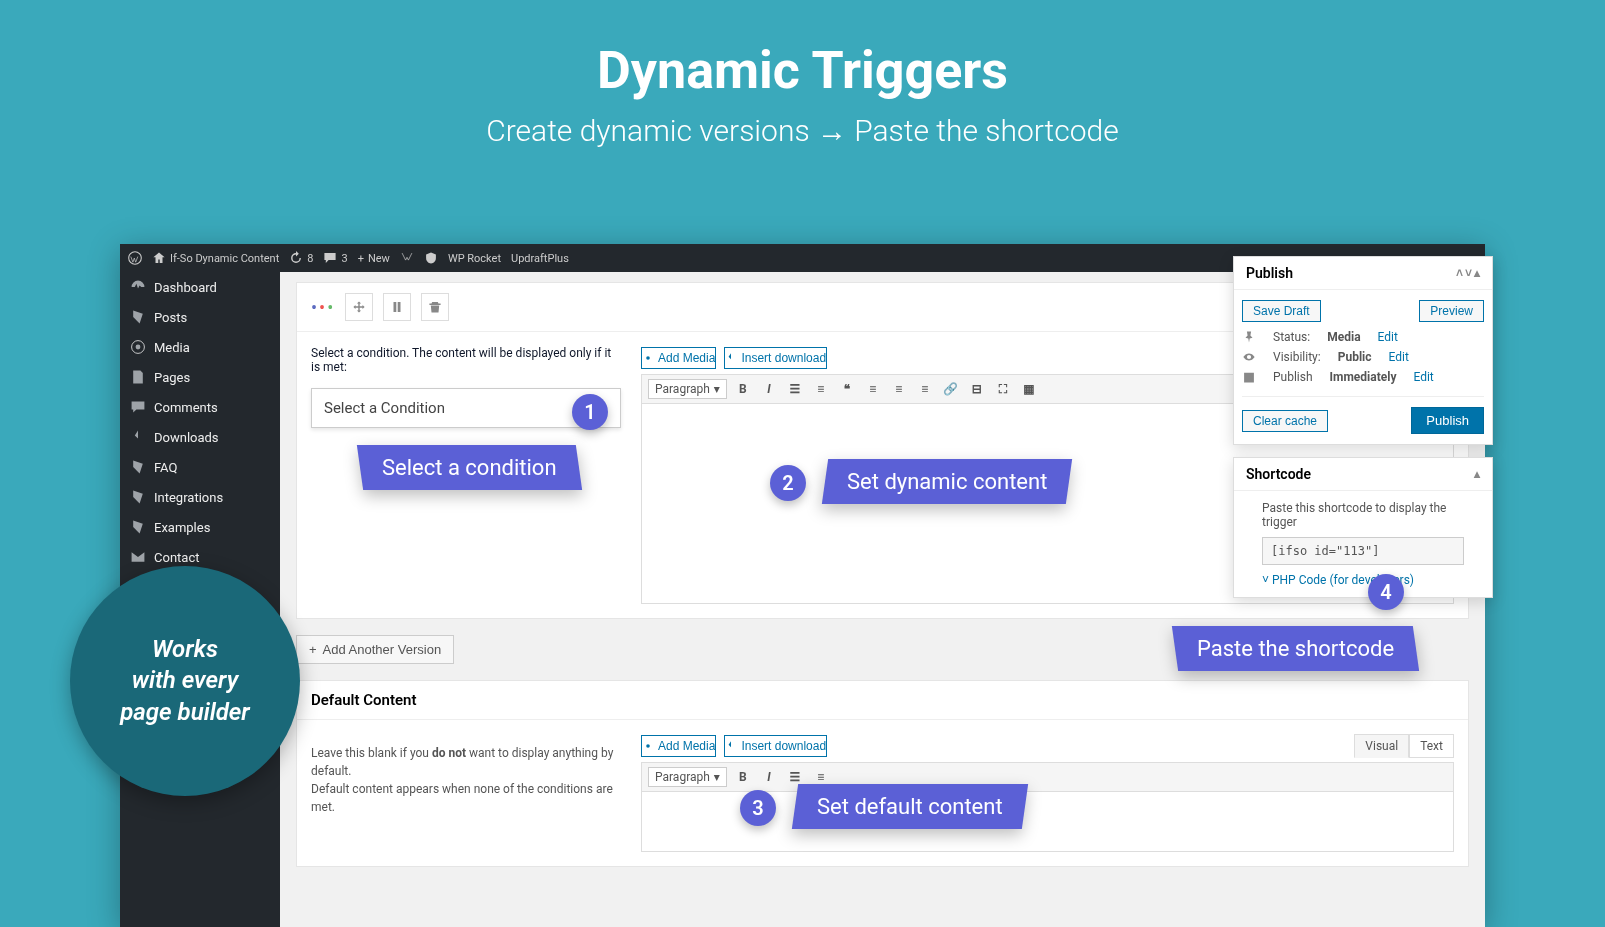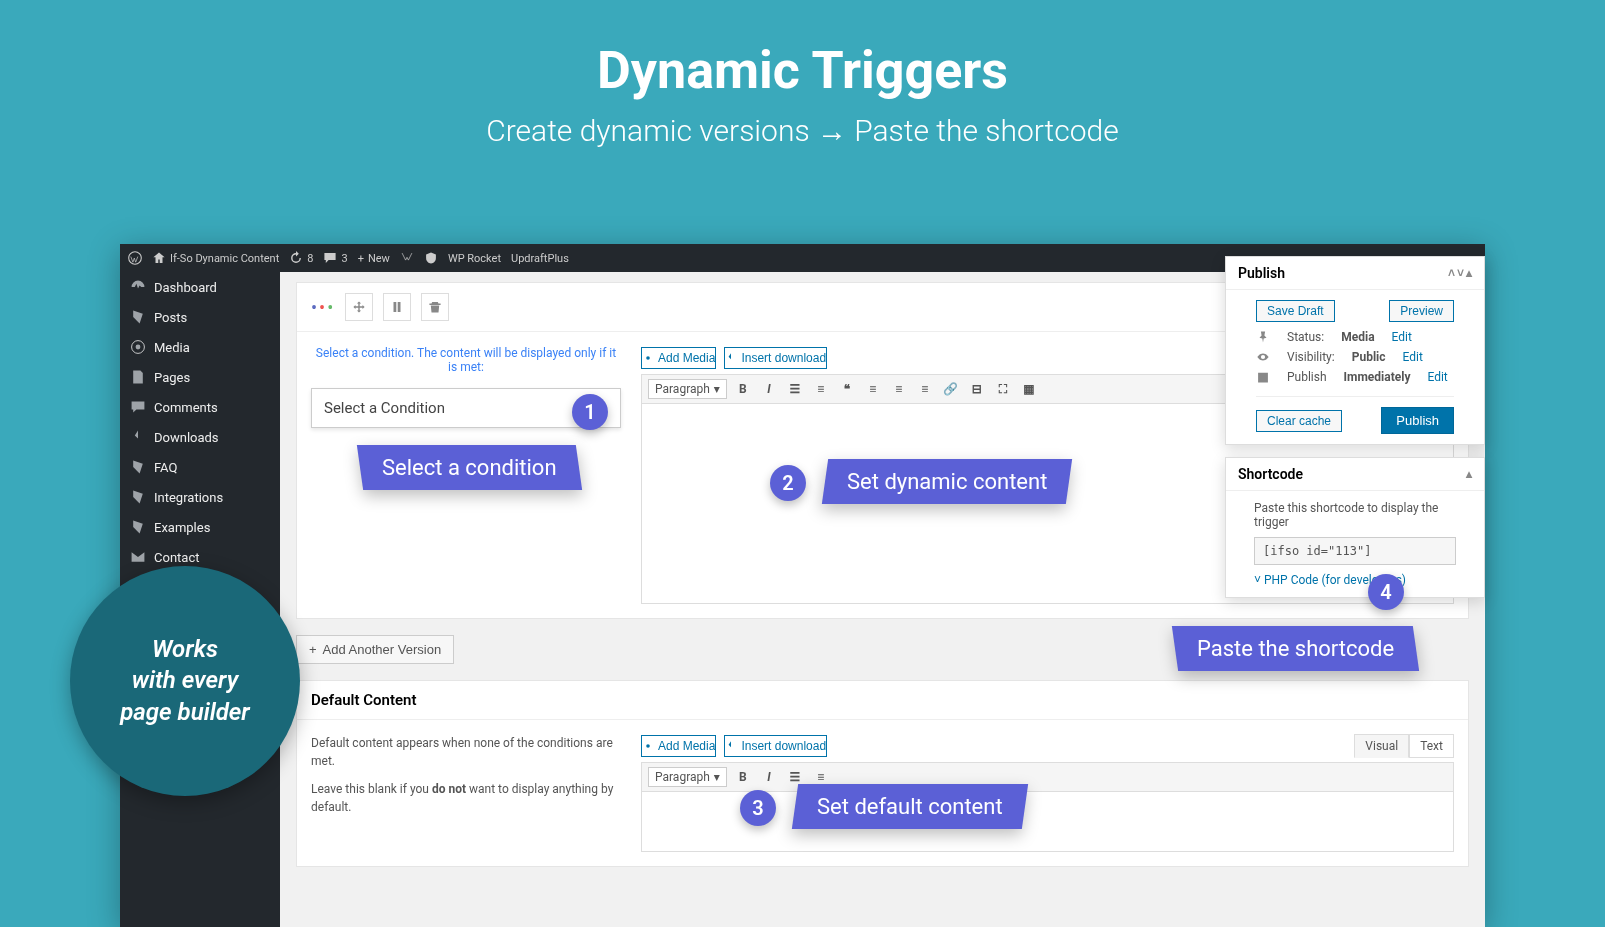--- a/index.html
+++ b/index.html
@@ -88,21 +88,21 @@
 .card-action-btn {
   width: 28px; height: 28px;
   border: 1px solid #ddd;
   background: #fff;
   display: flex; align-items: center; justify-content: center;
   cursor: pointer;
 }
 .card-action-btn svg { width: 14px; height: 14px; fill: #888; }
 .version-body { display: flex; padding: 14px; gap: 20px; }
 .left-col { width: 310px; }
-.left-col .label { font-size: 12px; color: #3b82f6; margin-bottom: 14px; text-align: center; }
+.left-col .label { font-size: 12px; color: #0f172a; margin-bottom: 14px; }
 .condition-select {
   width: 100%;
   height: 40px;
   border: 1px solid #ccc;
   background: #fff;
   display: flex;
   align-items: center;
   justify-content: space-between;
   padding: 0 12px;
   font-size: 15px;
@@ -173,41 +173,41 @@
   margin-bottom: 16px;
   cursor: pointer;
 }
 .default-card { background: #fff; border: 1px solid #e5e5e5; }
 .default-header { padding: 10px 14px; border-bottom: 1px solid #eee; font-weight: 600; font-size: 15px; }
 .default-body { display: flex; padding: 14px; gap: 20px; }
 .default-left { width: 310px; font-size: 12px; color: #555; line-height: 1.5; }
 .right-panel {
   position: absolute;
   top: 256px;
-  right: 120px;
+  right: 112px;
   width: 260px;
 }
 .pub-box, .shortcode-box {
   background: #fff;
   border: 1px solid #ddd;
   margin-bottom: 12px;
   box-shadow: 0 4px 14px rgba(0,0,0,.15);
 }
 .box-header {
   display: flex;
   align-items: center;
   justify-content: space-between;
   padding: 8px 12px;
   border-bottom: 1px solid #eee;
   font-weight: 600;
   font-size: 14px;
 }
 .box-header .controls { display: flex; gap: 2px; }
 .box-header .controls span { cursor: pointer; color: #888; font-size: 12px; }
-.pub-body { padding: 10px 30px; font-size: 12px; color: #555; }
+.pub-body { padding: 10px 8px; font-size: 12px; color: #555; }
 .pub-row { display: flex; align-items: center; gap: 17px; margin: 6px 0; }
 .pub-row svg { width: 14px; height: 14px; fill: #888; }
 .pub-row a { color: #0073aa; text-decoration: none; }
 .btn-outline {
   border: 1px solid #0073aa;
   color: #0073aa;
   background: #f7f7f7;
   padding: 3px 10px;
   font-size: 12px;
   cursor: pointer;
@@ -485,24 +485,24 @@
           </div>
         </div>
       </div>
 
       <button class="add-version-btn">+ <span>Add Another Version</span></button>
 
       <div class="default-card">
         <div class="default-header">Default Content</div>
         <div class="default-body">
           <div class="default-left">
-            <div>Default content appears when none of the conditions are met.</div>
             <div style="margin-top:10px">
               <span>Leave this blank if you </span><b>do not</b><span> want to display anything by default.</span>
             </div>
+            <div>Default content appears when none of the conditions are met.</div>
           </div>
           <div class="right-col">
             <div class="editor-toolbar">
               <button class="ed-btn">
                   <svg width="12" height="12" viewBox="0 0 20 20" fill="#0073aa">
                     <circle cx="10" cy="10" r="3"></circle>
                   </svg>
                   <span>Add Media</span>
                 </button>
               <button class="ed-btn">

